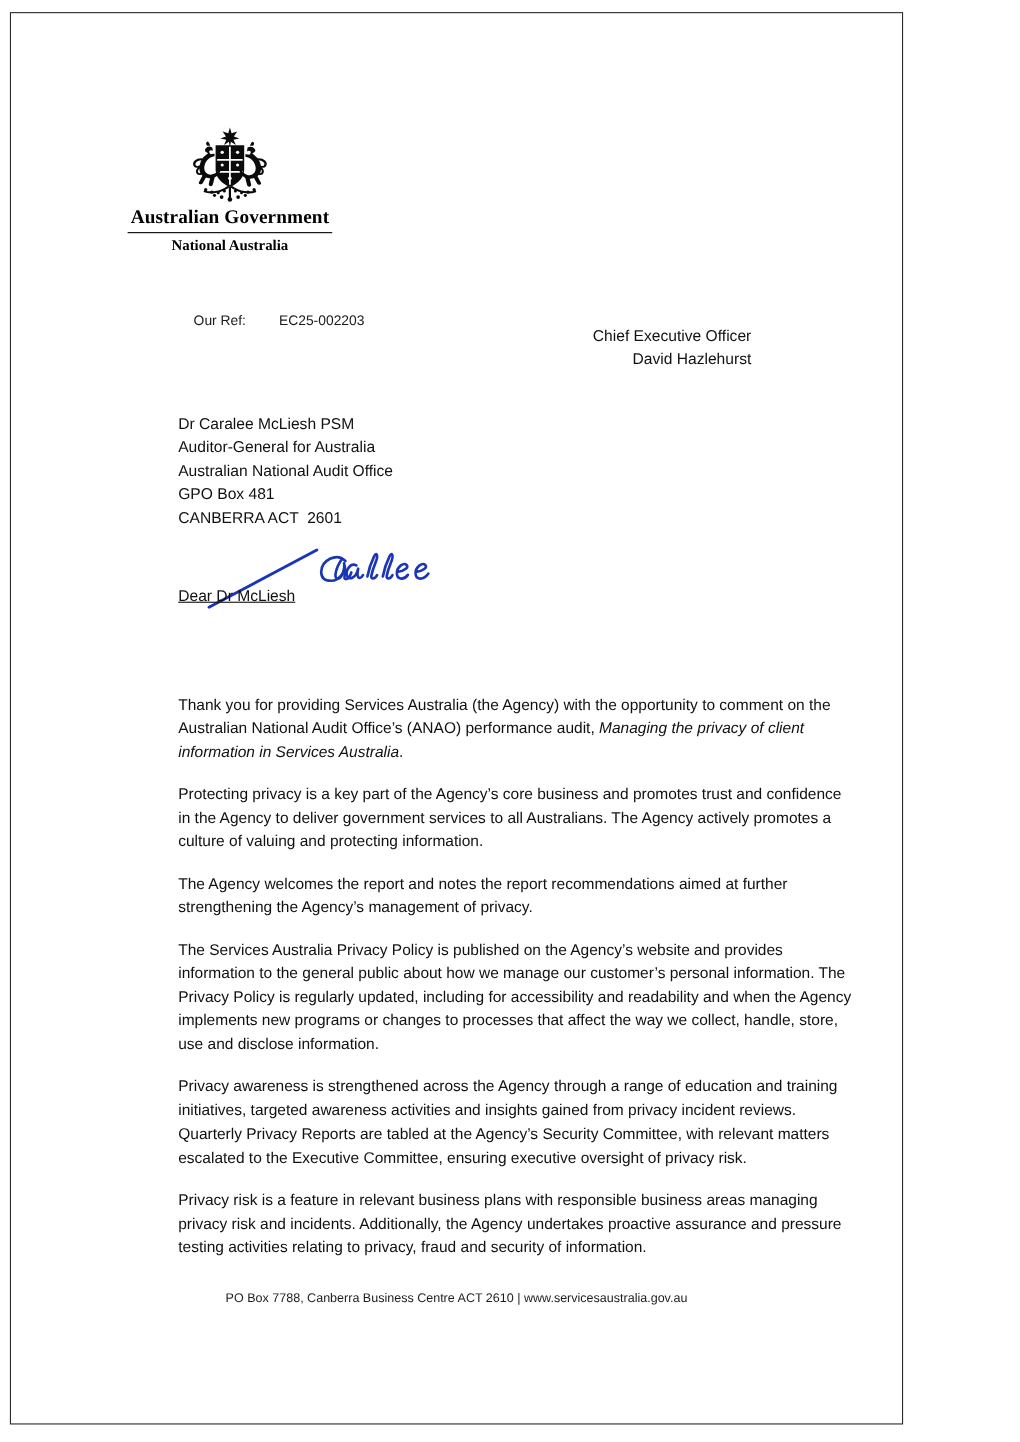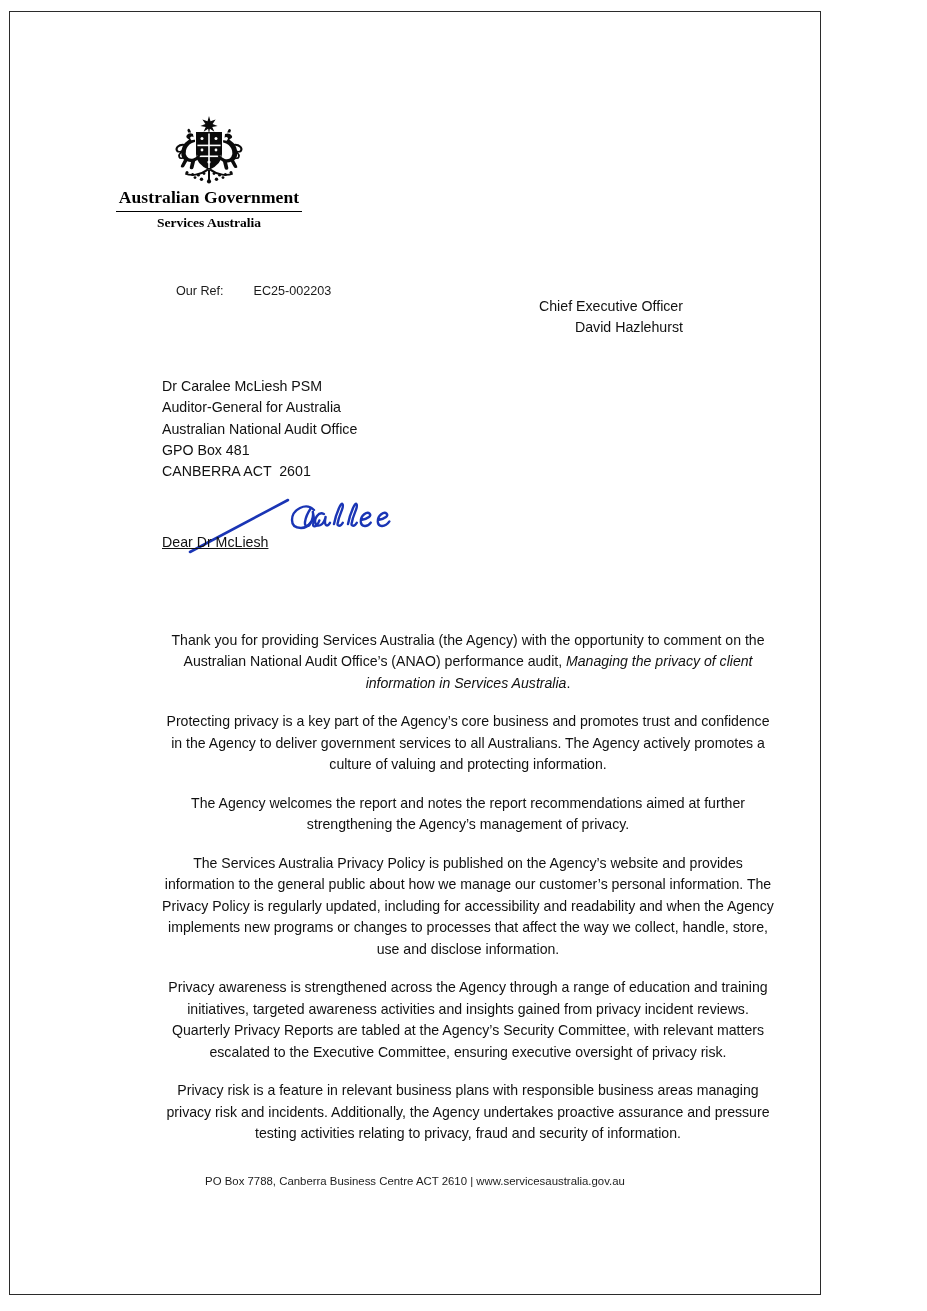--- a/index.html
+++ b/index.html
@@ -159,21 +159,20 @@
     position: absolute;
     left: 152px;
     top: 618px;
     width: 624px;
     font-size: 14.1px;
     line-height: 1.525;
     color: #111;
   }
   .body-copy p {
     margin: 0 12px 17px 0;
-    text-align: center;
   }
   .body-copy p:last-child { margin-bottom: 0; }
   .body-copy em { font-style: italic; }
 
   
   .page-footer {
     position: absolute;
     left: 0;
     right: 0;
     top: 1163px;
@@ -230,21 +229,21 @@
           <path d="M45 56 L47 56 L47 66 L45 66 Z"></path>
           <circle cx="46" cy="67.4" r="2.1"></circle>
           <circle cx="38.5" cy="65.2" r="1.7"></circle>
           <circle cx="53.5" cy="65.2" r="1.7"></circle>
           <circle cx="32" cy="63.6" r="1.4"></circle>
           <circle cx="60" cy="63.6" r="1.4"></circle>
         </g>
       </svg>
       <div class="govt-wordmark">Australian Government</div>
       <div class="wordmark-rule"></div>
-      <div class="agency-wordmark">Services Australia</div>
+      <div class="agency-wordmark">National Australia</div>
     </div>
 
     <div class="ref-line">
       <span class="ref-label">Our Ref:</span><span class="ref-value">EC25-002203</span>
     </div>
 
     <div class="signatory-block">
       <div>Chief Executive Officer</div>
       <div>David Hazlehurst</div>
     </div>

